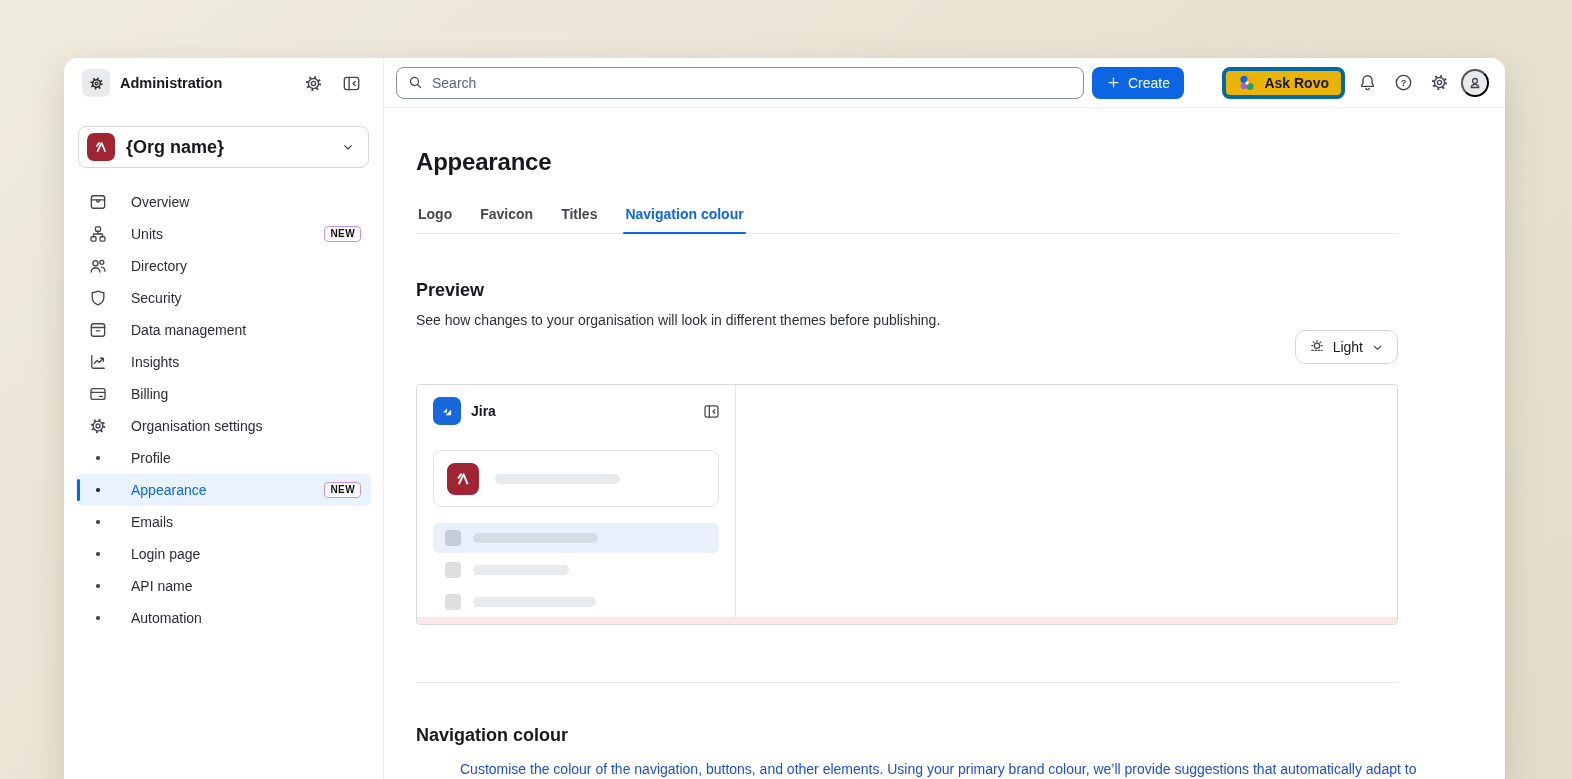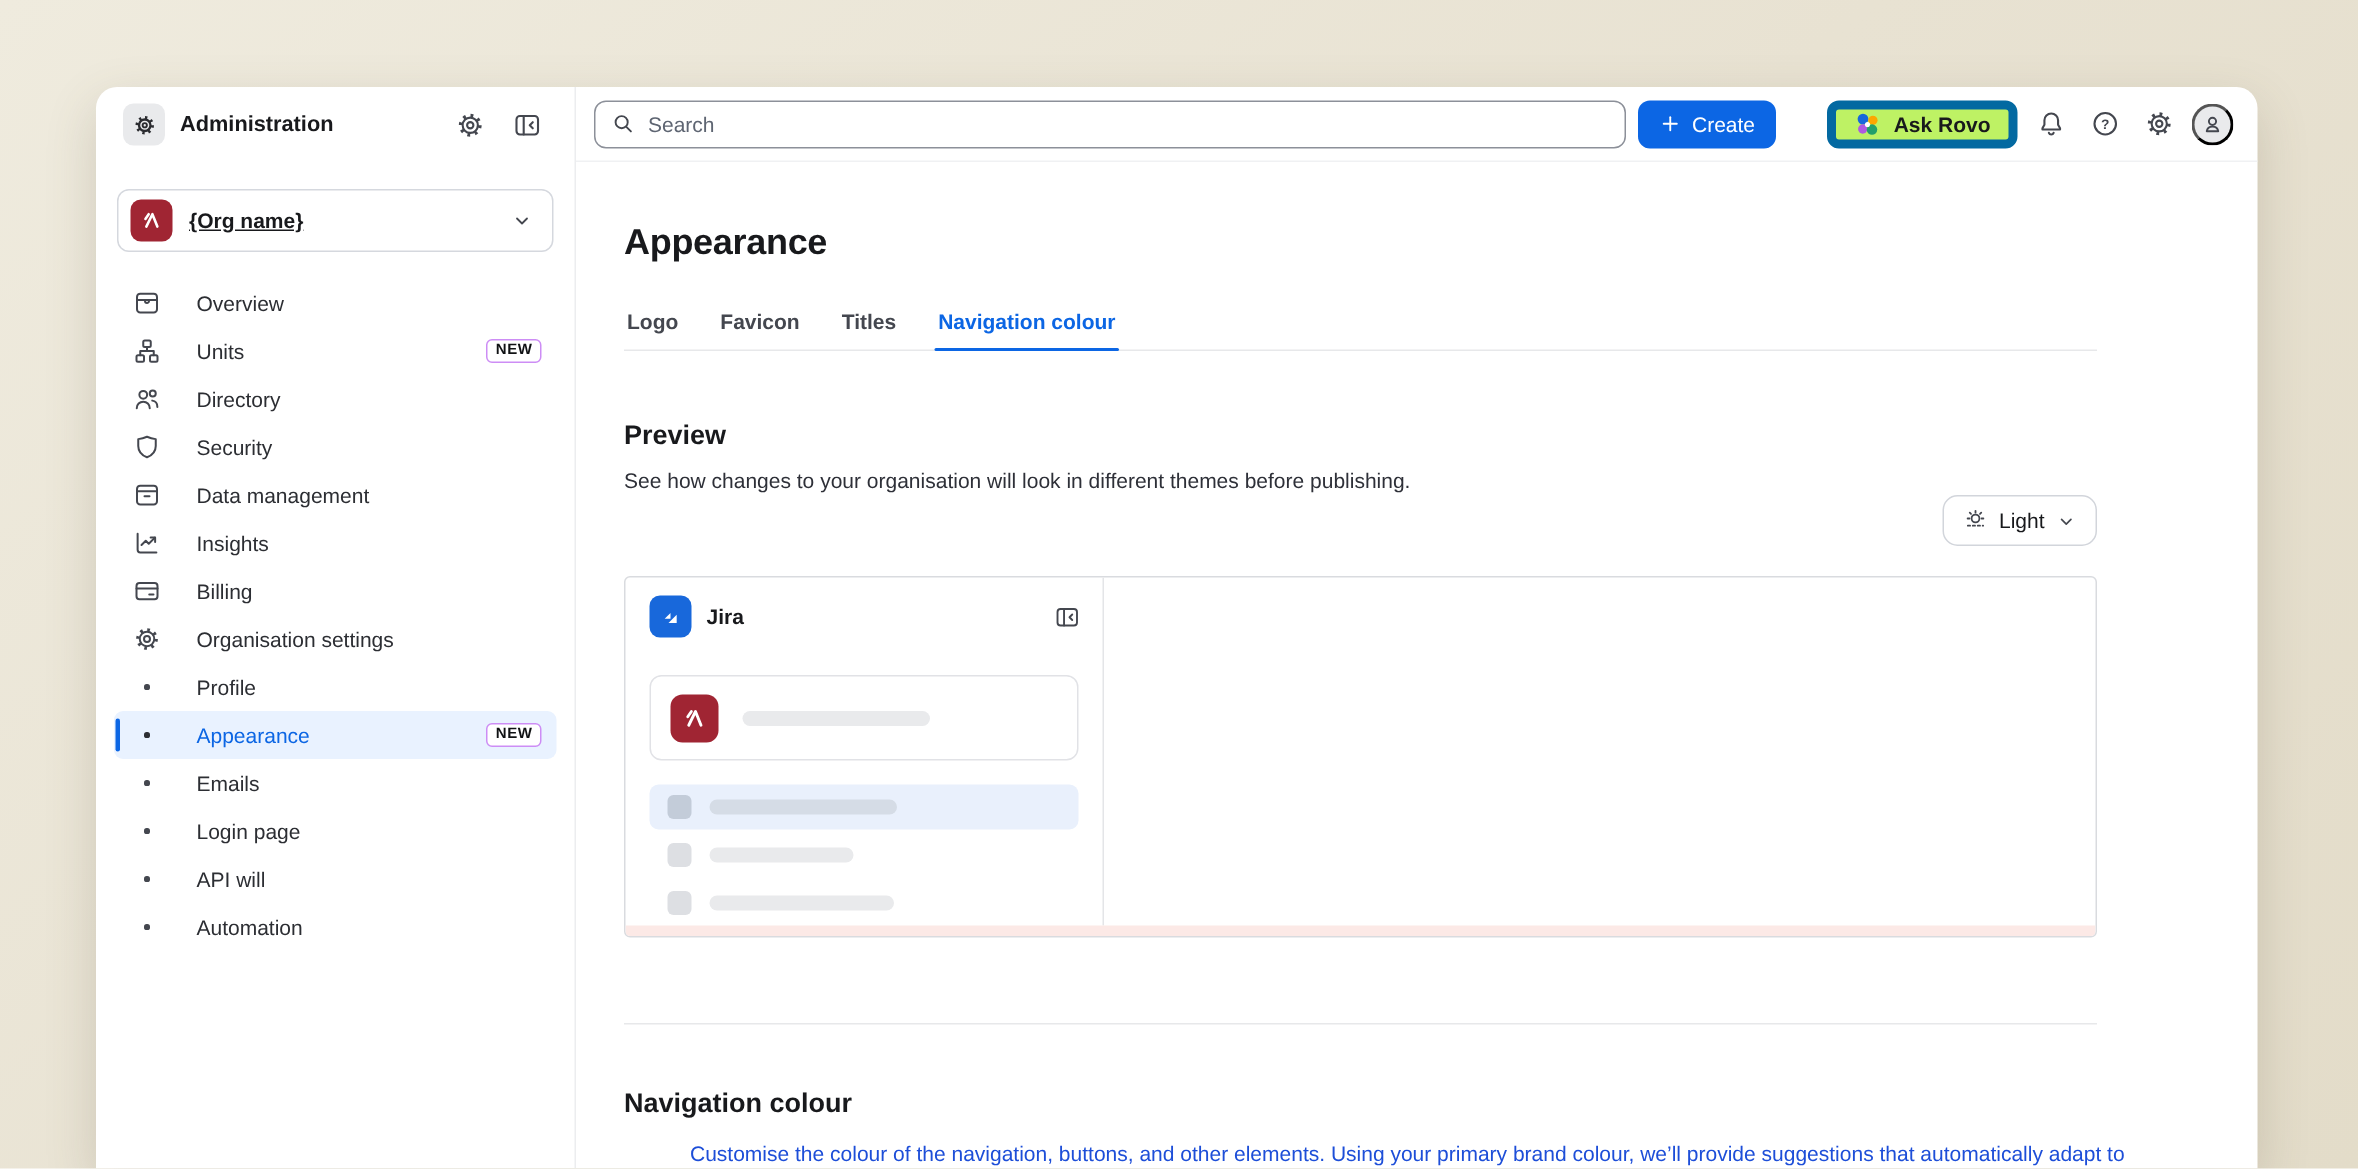--- a/index.html
+++ b/index.html
@@ -17,39 +17,39 @@
     display:flex; overflow:hidden;
   }
   
   .sidebar { width:320px; flex-shrink:0; border-right:1px solid #ECEDEF; display:flex; flex-direction:column; }
   .sb-header { height:50px; display:flex; align-items:center; gap:10px; padding:0 18px 0 18px; }
   .app-tile { width:28px; height:28px; border-radius:7px; background:#E9EAEC; display:flex; align-items:center; justify-content:center; flex-shrink:0; }
   .sb-title { font-size:14.5px; font-weight:700; color:#18191C; flex:1; }
   .icon-btn { width:28px; height:28px; border:none; background:transparent; display:flex; align-items:center; justify-content:center; cursor:pointer; border-radius:4px; }
   .org-box { margin:18px 14px 4px; height:42px; border:1px solid #D5D8DE; border-radius:8px; display:flex; align-items:center; gap:11px; padding:0 12px 0 8px; cursor:pointer; background:#fff; }
   .org-logo { width:28px; height:28px; border-radius:7px; background:#A02533; display:flex; align-items:center; justify-content:center; flex-shrink:0; }
-  .org-name { font-size:14px; font-weight:600; flex:1; color:#18191C;text-decoration:underline; }
+  .org-name { font-size:18px; font-weight:600; flex:1; color:#18191C; }
   .nav { padding:14px 12px 0; }
   .nav-item { height:32px; display:flex; align-items:center; gap:23px; padding:0 10px 0 12px; border-radius:6px; font-size:14px; color:#2C2E33; position:relative; cursor:pointer; }
   .nav-item .nav-ic { width:20px; display:flex; align-items:center; justify-content:center; flex-shrink:0; }
   .nav-item .label { flex:1; white-space:nowrap; }
   .nav-item.selected { background:#E9F2FF; color:#0C66E4; }
   .nav-item.selected::before { content:''; position:absolute; left:1px; top:5px; bottom:5px; width:3px; border-radius:2px; background:#0C66E4; }
   .bullet { width:20px; display:flex; align-items:center; justify-content:center; flex-shrink:0; }
   .bullet i { width:3.5px; height:3.5px; border-radius:50%; background:#44474F; }
   .selected .bullet i { background:#2C2E33; }
   .badge { border:1px solid #CD8DF5; background:#fff; border-radius:4px; font-size:10px; font-weight:700; letter-spacing:.4px; color:#101214; padding:2px 5px; line-height:1; }
   
   .main { flex:1; display:flex; flex-direction:column; min-width:0; }
   .topbar { height:50px; display:flex; align-items:center; gap:8px; padding:0 16px 0 12px; border-bottom:1px solid #F0F1F3; flex-shrink:0; }
   .search { width:688px; height:32px; border:1px solid #8C9099; border-radius:8px; display:flex; align-items:center; gap:8px; padding:0 10px; background:#fff; }
   .search input { border:none; outline:none; width:100%; font-size:14px; font-family:inherit; color:#2C2E33; background:transparent; }
   .search input::placeholder { color:#5E6572; }
   .btn-create { height:32px; background:#0C66E4; border:none; border-radius:8px; color:#fff; font-size:14px; font-weight:500; font-family:inherit; display:flex; align-items:center; gap:7px; padding:0 14px; cursor:pointer; }
-  .btn-rovo { margin-left:auto; height:32px; background:#bef264; border:6px solid #0369a1; border-radius:8px; font-size:14px; font-weight:600; font-family:inherit; color:#18191C; display:flex; align-items:center; gap:8px; padding:0 12px; cursor:pointer; }
+  .btn-rovo { margin-left:auto; height:32px; background:#eab308; border:4px solid #0369a1; border-radius:8px; font-size:14px; font-weight:600; font-family:inherit; color:#18191C; display:flex; align-items:center; gap:8px; padding:0 12px; cursor:pointer; }
   .rovo-mark { width:18px; height:18px; position:relative; flex-shrink:0; }
   .avatar { width:28px; height:28px; border-radius:50%; background:#E9EAEC; display:flex; align-items:center; justify-content:center; cursor:pointer; }
   
   .content { padding:40px 0 0 32px; width:1014px; }
   h1.page-title { font-size:24px; font-weight:700; color:#18191C; letter-spacing:-.2px; }
   .tabs { display:flex; gap:24px; margin-top:30px; border-bottom:1px solid #E7E8EA; width:982px; }
   .tab { font-size:14px; font-weight:600; color:#44474F; padding:0 2px 11px; position:relative; cursor:pointer; white-space:nowrap; }
   .tab.active { color:#0C66E4; }
   .tab.active::after { content:''; position:absolute; left:0; right:0; bottom:-1px; height:2px; border-radius:1px; background:#0C66E4; }
   .preview-head { display:flex; align-items:flex-start; margin-top:46px; width:982px;flex-direction:column; }
@@ -236,21 +236,21 @@
       <div class="nav-item sub">
         <span class="bullet">
             <i></i>
           </span>
         <span class="label">Login page</span>
       </div>
       <div class="nav-item sub">
         <span class="bullet">
             <i></i>
           </span>
-        <span class="label">API will</span>
+        <span class="label">API name</span>
       </div>
       <div class="nav-item sub">
         <span class="bullet">
             <i></i>
           </span>
         <span class="label">Automation</span>
       </div>
     </nav>
   </aside>
 

